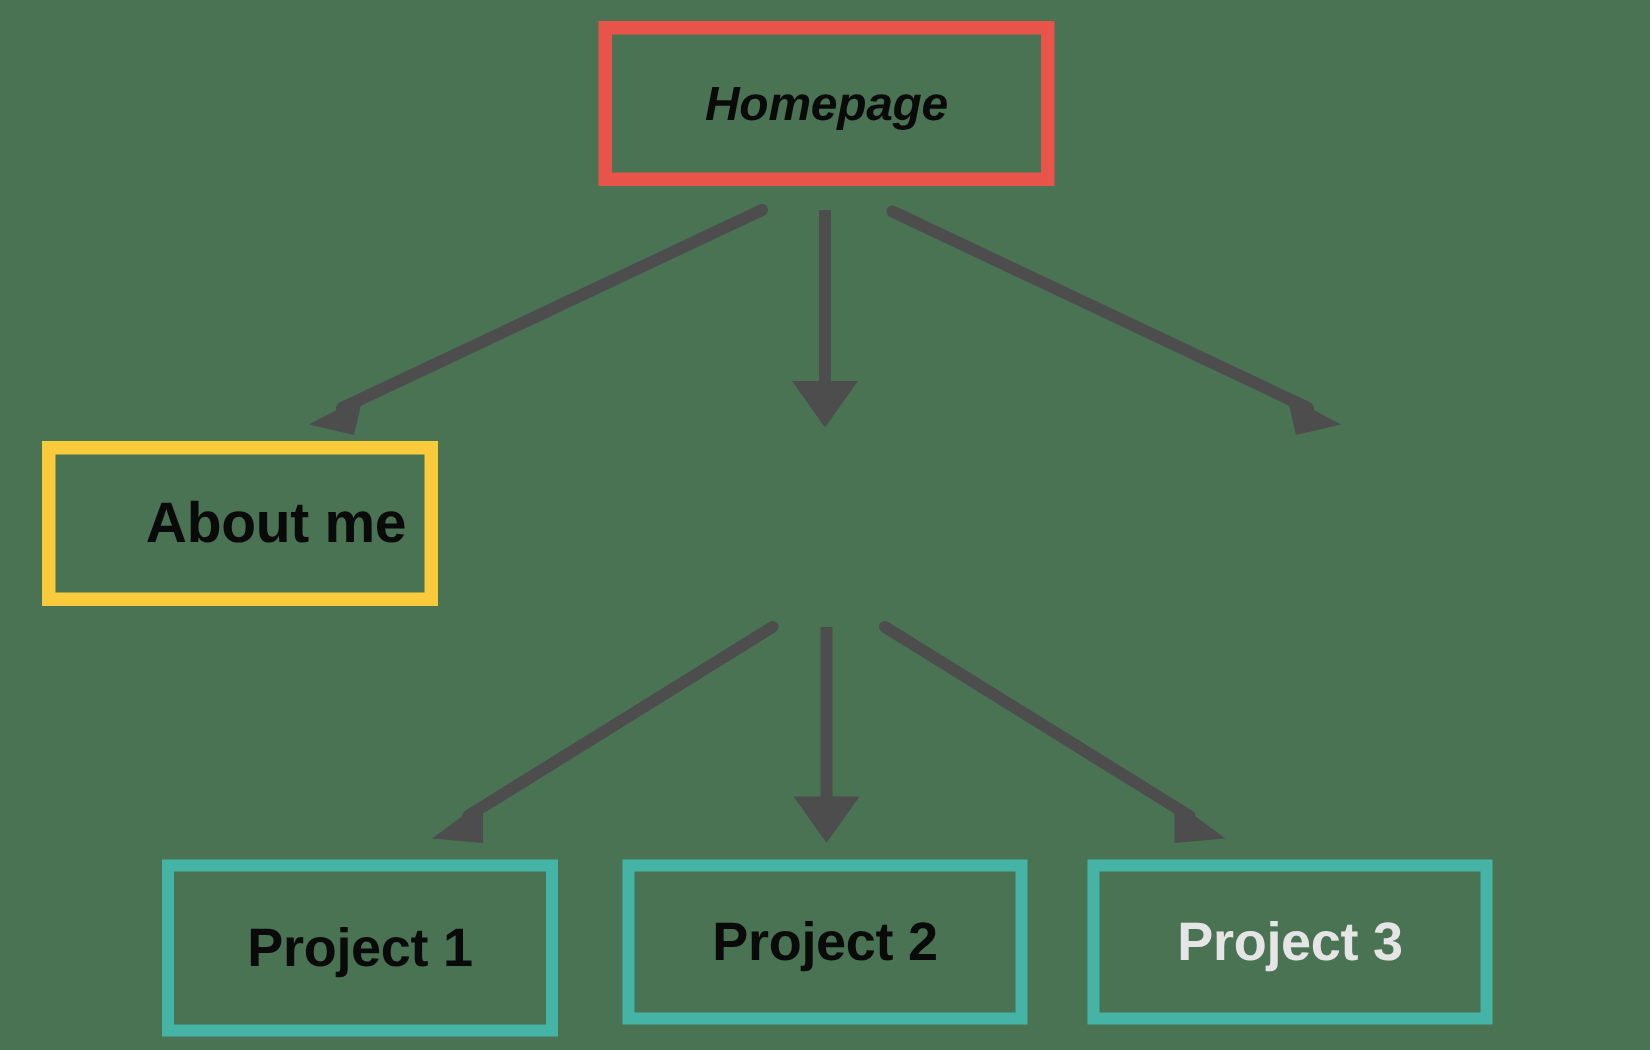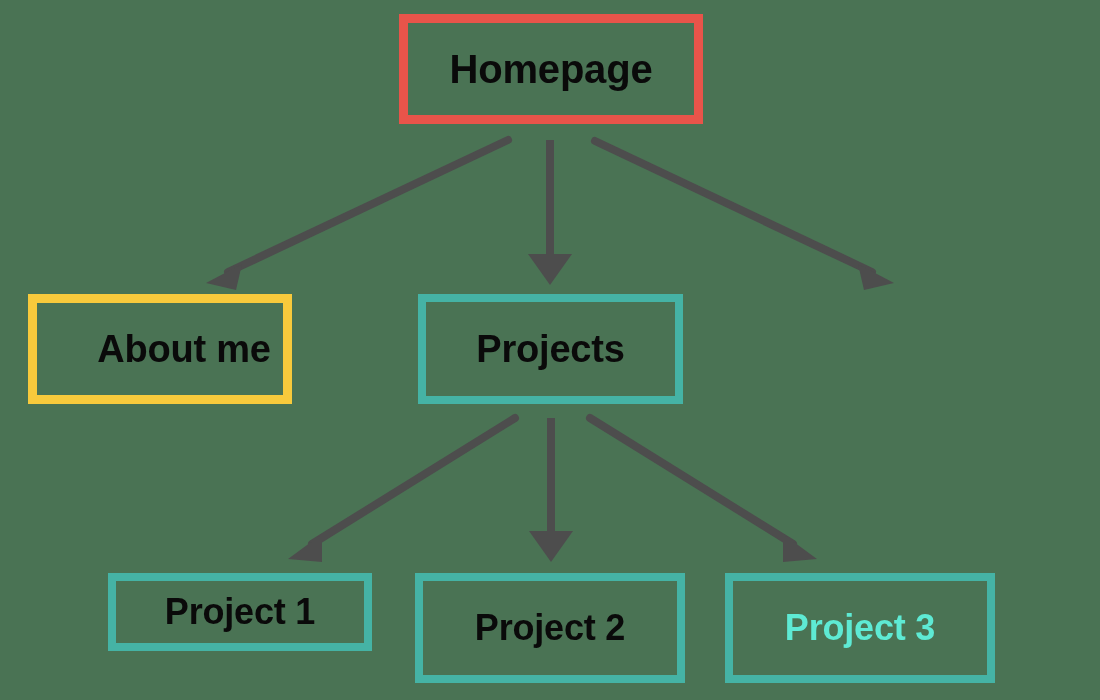--- a/index.html
+++ b/index.html
@@ -40,40 +40,40 @@
     font-weight: bold;
     letter-spacing: -0.2px;
     line-height: 1;
     white-space: nowrap;
   }
   
   #node-homepage {
     left: 399px; top: 14px; width: 304px; height: 110px;
     border-width: 9px; border-color: #e8544a;
   }
-  #node-homepage .node-label { font-size: 40px; }
+  #node-homepage .node-label { font-size: 32px; font-style: italic; }
   
   #node-about {
     left: 28px; top: 294px; width: 264px; height: 110px;
     border-width: 9px; border-color: #f8ca3c;
   }
   #node-projects {
     left: 418px; top: 294px; width: 265px; height: 110px;
     border-width: 8px; border-color: #45b3a5;
   }
   #node-contact {
     left: 808px; top: 294px; width: 264px; height: 110px;
     border-width: 8px; border-color: #3a92d2;
   }
   #node-about .node-label,
   #node-projects .node-label,
   #node-contact .node-label { font-size: 38px; }
   
   #node-project-1 {
-    left: 108px; top: 573px; width: 264px; height: 78px;
+    left: 108px; top: 573px; width: 264px; height: 118px;
     border-width: 8px; border-color: #45b3a5;
   }
   #node-project-2 {
     left: 415px; top: 573px; width: 270px; height: 110px;
     border-width: 8px; border-color: #45b3a5;
   }
   #node-project-3 {
     left: 725px; top: 573px; width: 270px; height: 110px;
     border-width: 8px; border-color: #45b3a5;
   }
@@ -120,30 +120,27 @@
   </svg>
 
   <div class="node" id="node-homepage" style="border-color: rgb(232, 84, 74);">
     <span class="node-label" style="color: rgb(10, 10, 10);">Homepage</span>
   </div>
 
   <div class="node" id="node-about" style="border-color: rgb(248, 202, 60); padding-left: 48px;">
     <span class="node-label" style="color: rgb(10, 10, 10);">About me</span>
   </div>
 
-  <div class="node" id="node-projects" style="border-color: rgb(69, 179, 165);">
-    <span class="node-label" style="color: rgb(10, 10, 10);">Projects</span>
-  </div>
 
 
   <div class="node" id="node-project-1" style="border-color: rgb(69, 179, 165);">
     <span class="node-label" style="color: rgb(10, 10, 10);">Project 1</span>
   </div>
 
   <div class="node" id="node-project-2" style="border-color: rgb(69, 179, 165);">
     <span class="node-label" style="color: rgb(10, 10, 10);">Project 2</span>
   </div>
 
   <div class="node" id="node-project-3" style="border-color: rgb(69, 179, 165);">
-    <span class="node-label" style="color: #5eead4;">Project 3</span>
+    <span class="node-label" style="color: #e5e5e5;">Project 3</span>
   </div>
 
 </div>
 
 </body></html>

